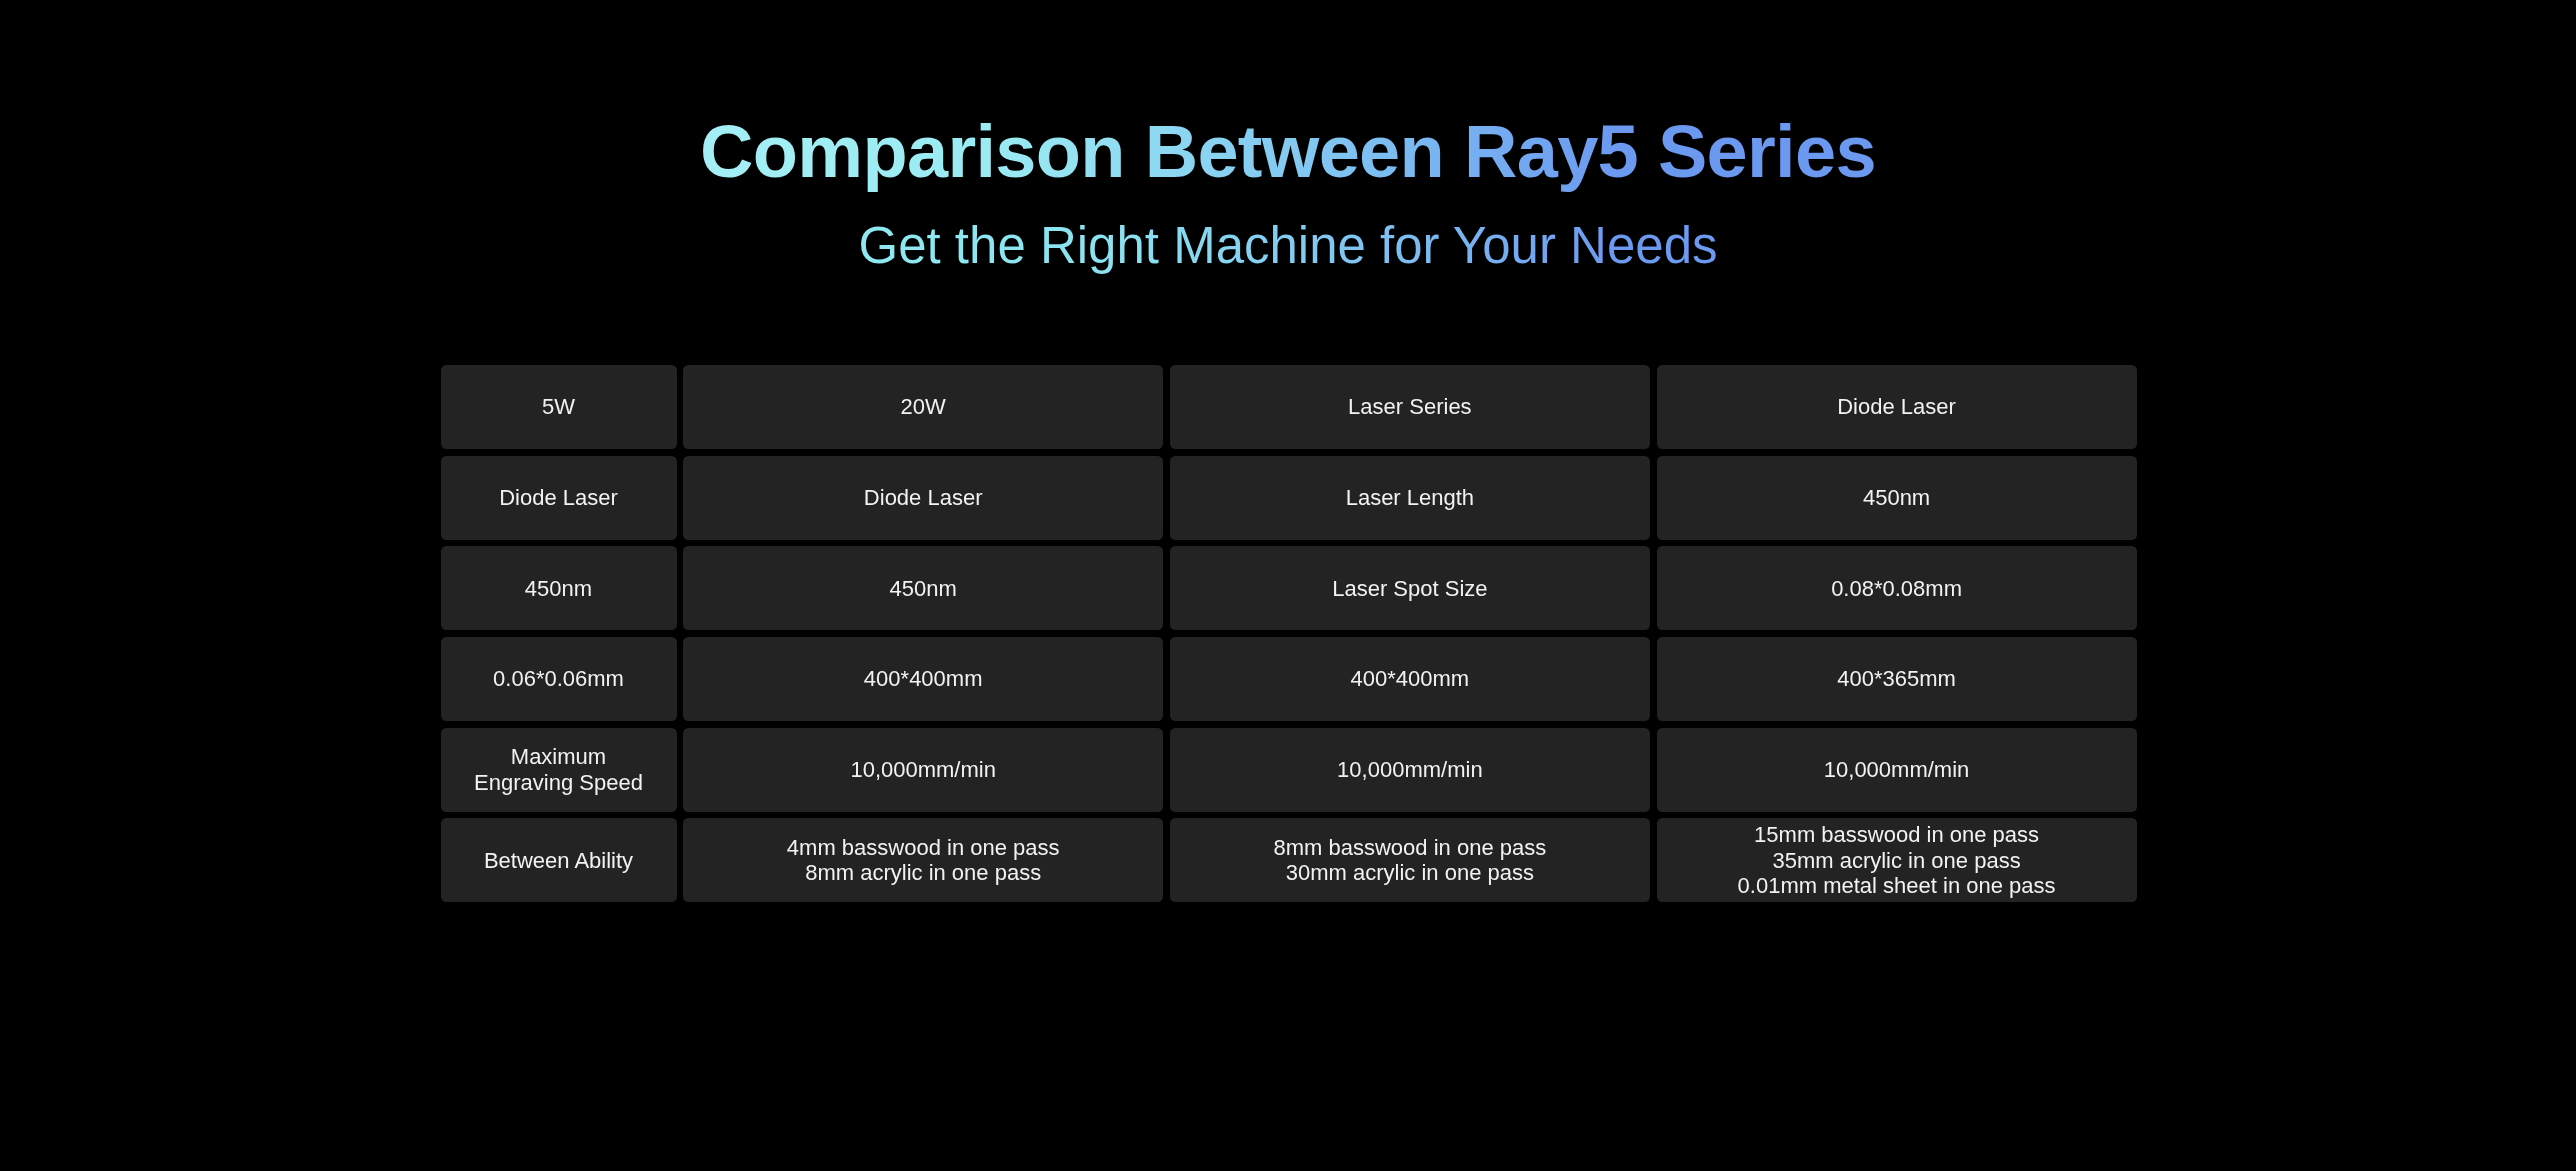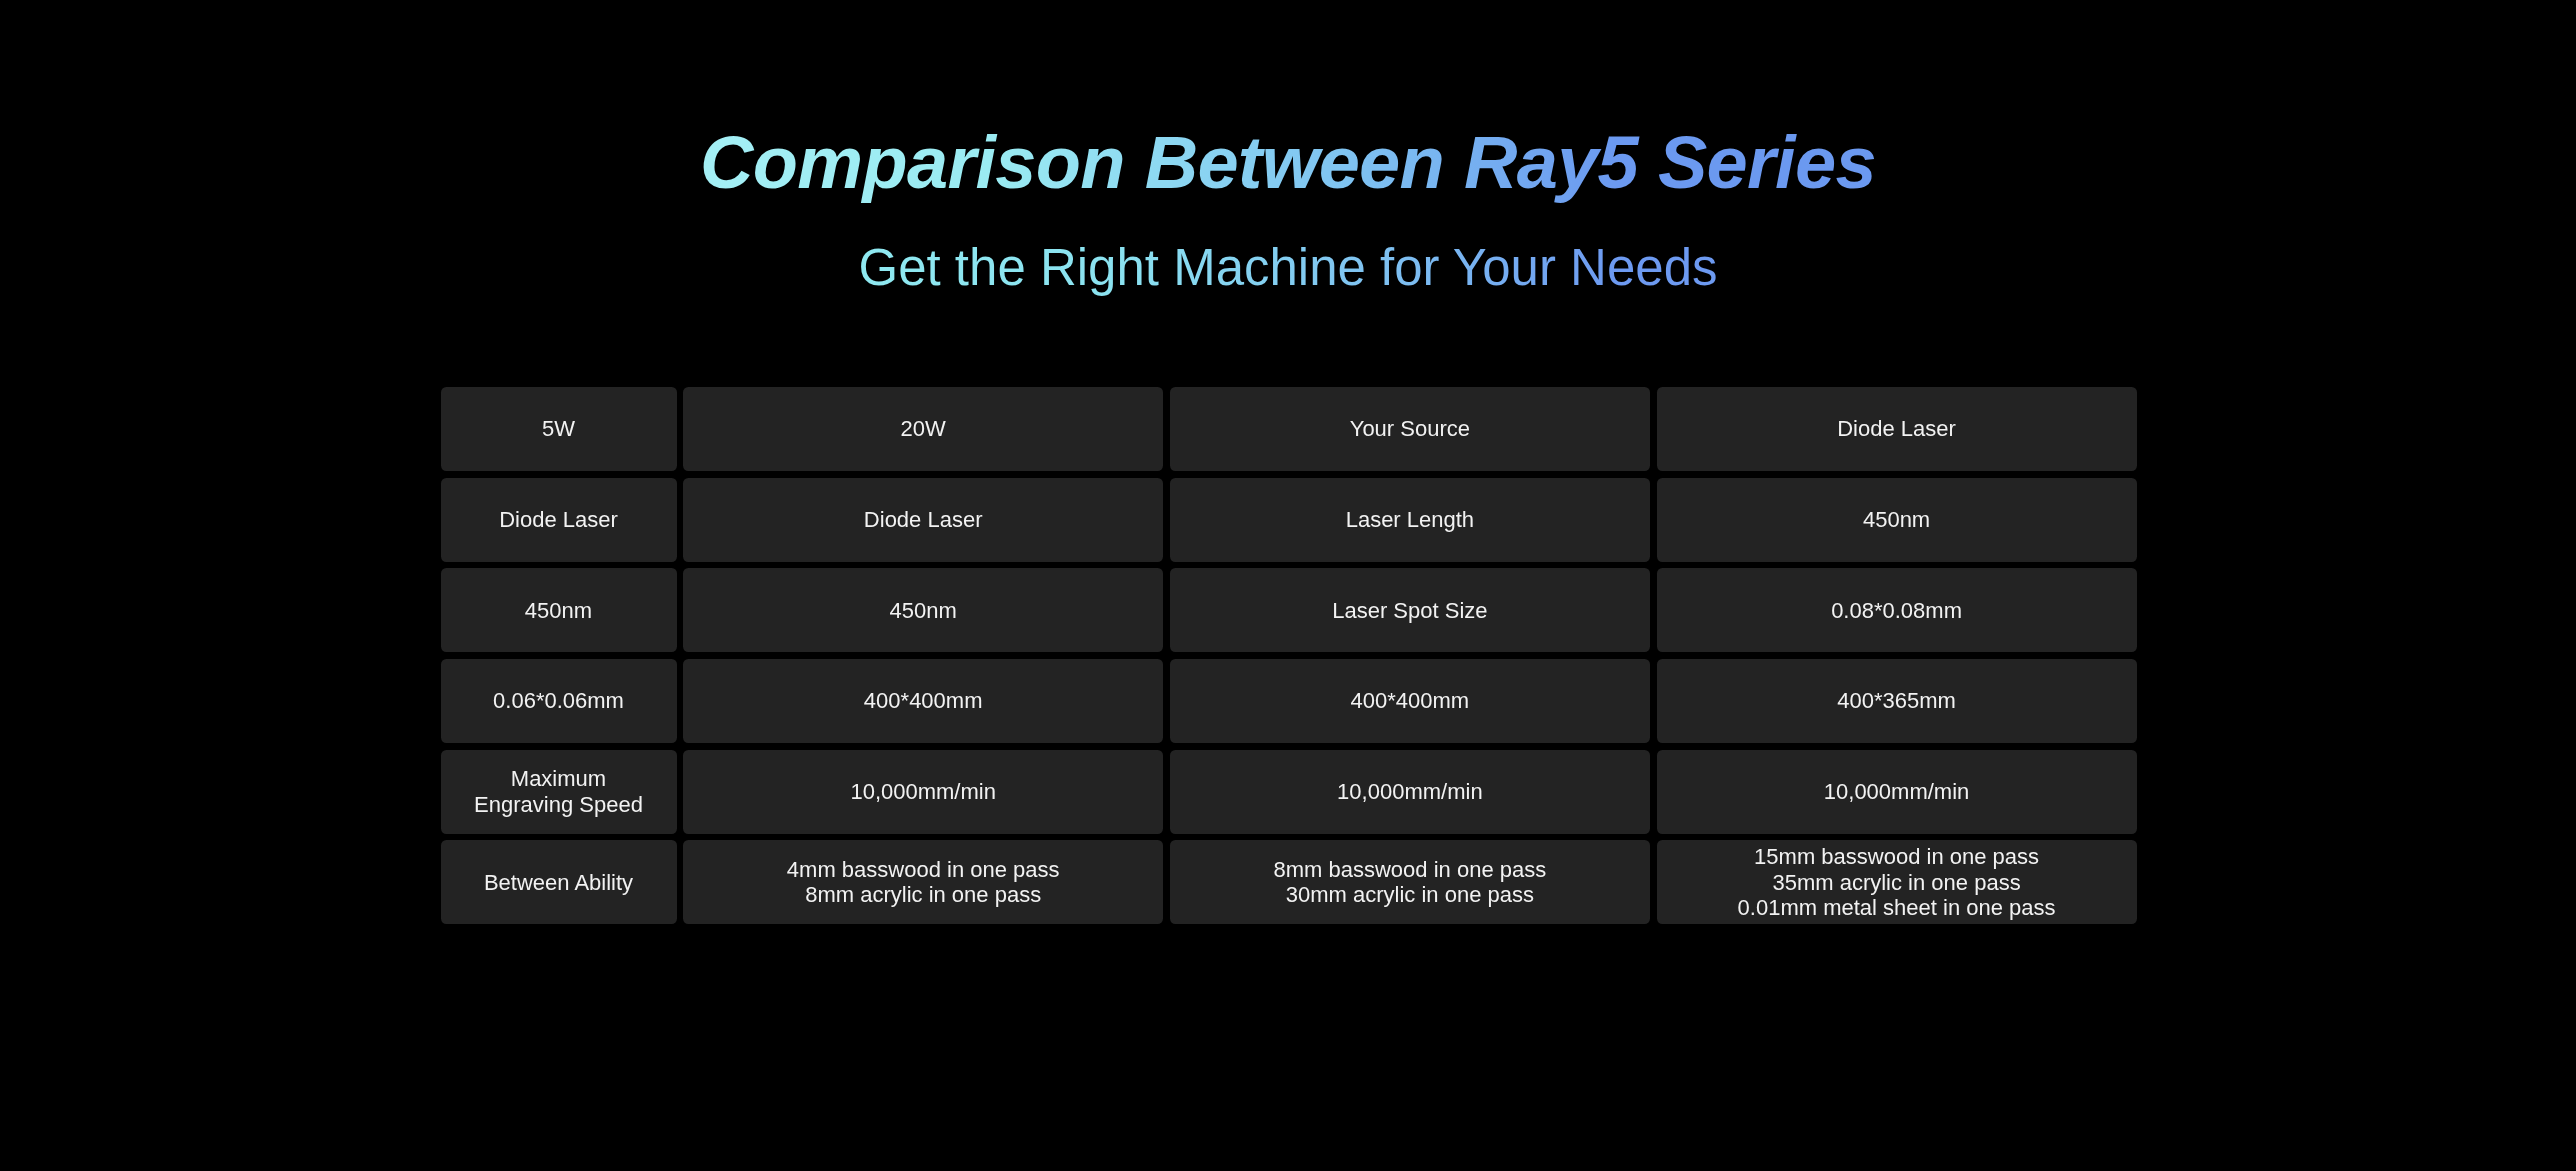--- a/index.html
+++ b/index.html
@@ -60,32 +60,32 @@
     line-height: 1.16;
     white-space: pre-line;
     padding: 0 13.4px;
     box-sizing: border-box;
   }
 </style>
 </head>
 <body>
 
 <div class="hero">
-  <h1 class="title" style="margin:11px;font-style:italic;">Comparison Between Ray5 Series</h1>
+  <h1 class="title" style="margin:0;">Comparison Between Ray5 Series</h1>
   <div class="subtitle-row">
     <h2 class="subtitle" style="margin:13px;">Get the Right Machine for Your Needs</h2>
   </div>
 </div>
 
 <div class="spec-table">
 
   <div class="cell">5W</div>
   <div class="cell">20W</div>
 
-  <div class="cell">Your Source</div>
+  <div class="cell">Laser Series</div>
   <div class="cell">Diode Laser</div>
   <div class="cell">Diode Laser</div>
   <div class="cell">Diode Laser</div>
 
   <div class="cell">Laser Length</div>
   <div class="cell">450nm</div>
   <div class="cell">450nm</div>
   <div class="cell">450nm</div>
 
   <div class="cell">Laser Spot Size</div>

